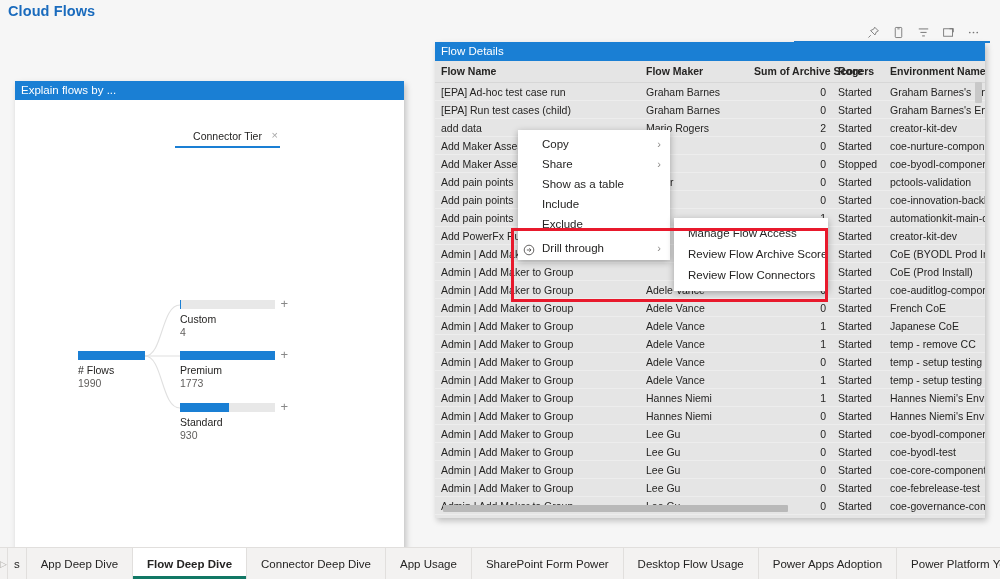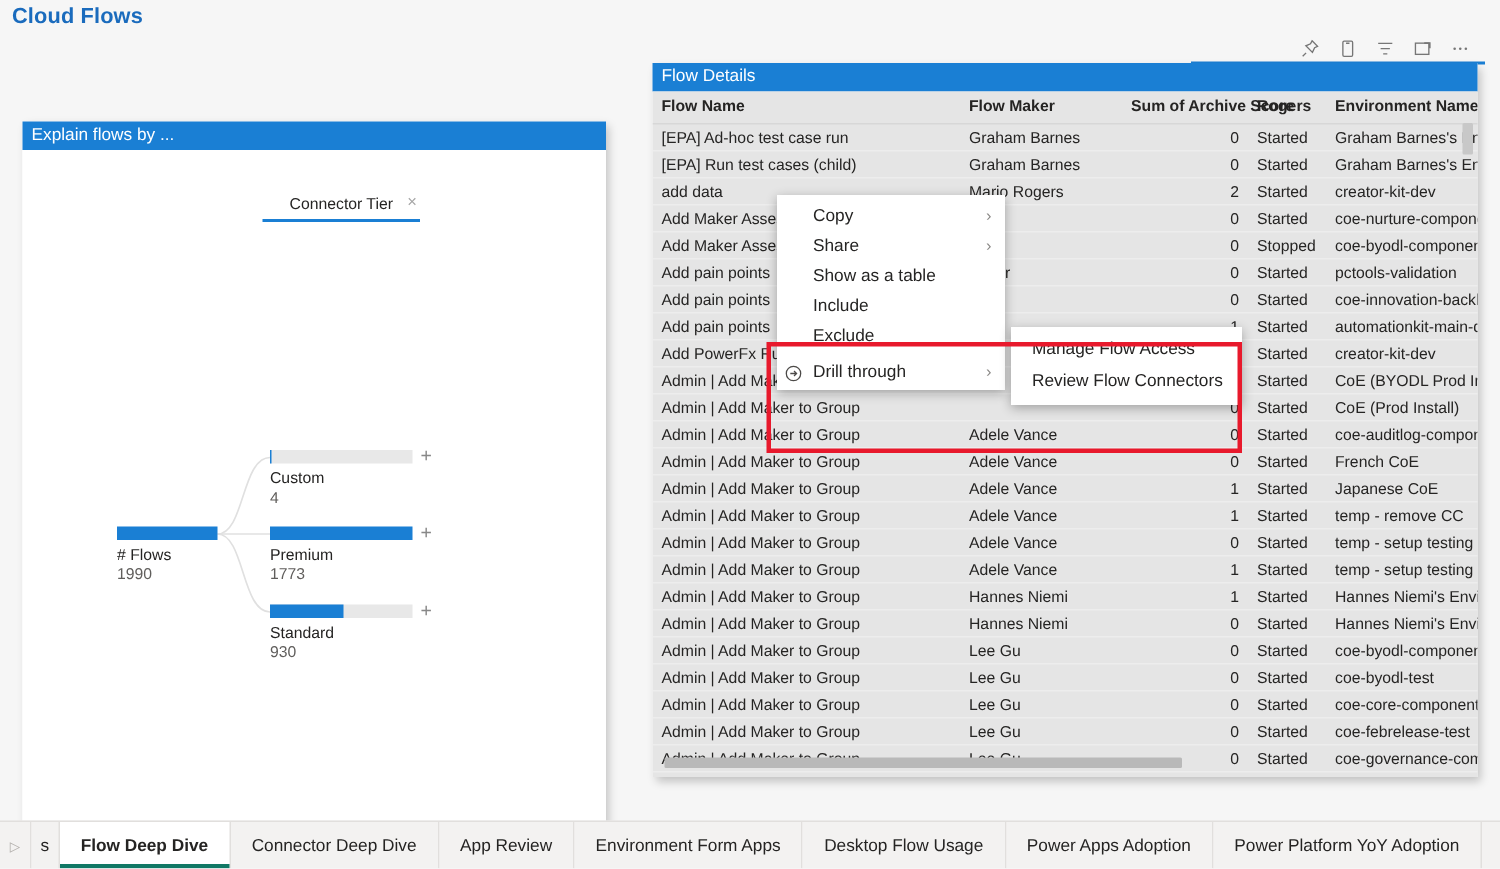--- a/index.html
+++ b/index.html
@@ -508,43 +508,49 @@
       <span>Drill through</span>
       <span class="chev">›</span>
     </div>
   </div>
 
   <div class="ctx-sub">
     <div class="ctx-item">
       <span>Manage Flow Access</span>
     </div>
     <div class="ctx-item">
+      <span>Review Flow Archive Score</span>
+    </div>
+    <div class="ctx-item">
       <span>Review Flow Connectors</span>
     </div>
   </div>
 
   <div class="red-box"></div>
 
   <div class="tabstrip">
     <div class="tab-arrow">▷</div>
     <div id="tabs-container" style="display:flex;">
         <div class="tab truncated">
           <span>s</span>
         </div>
+        <div class="tab">
+          <span>App Deep Dive</span>
+        </div>
         <div class="tab active">
           <span>Flow Deep Dive</span>
         </div>
         <div class="tab">
           <span>Connector Deep Dive</span>
         </div>
         <div class="tab">
-          <span>App Review</span>
-        </div>
-        <div class="tab">
-          <span>Environment Form Apps</span>
+          <span>App Usage</span>
+        </div>
+        <div class="tab">
+          <span>SharePoint Form Power</span>
         </div>
         <div class="tab">
           <span>Desktop Flow Usage</span>
         </div>
         <div class="tab">
           <span>Power Apps Adoption</span>
         </div>
         <div class="tab">
           <span>Power Platform YoY Adoption</span>
         </div>

